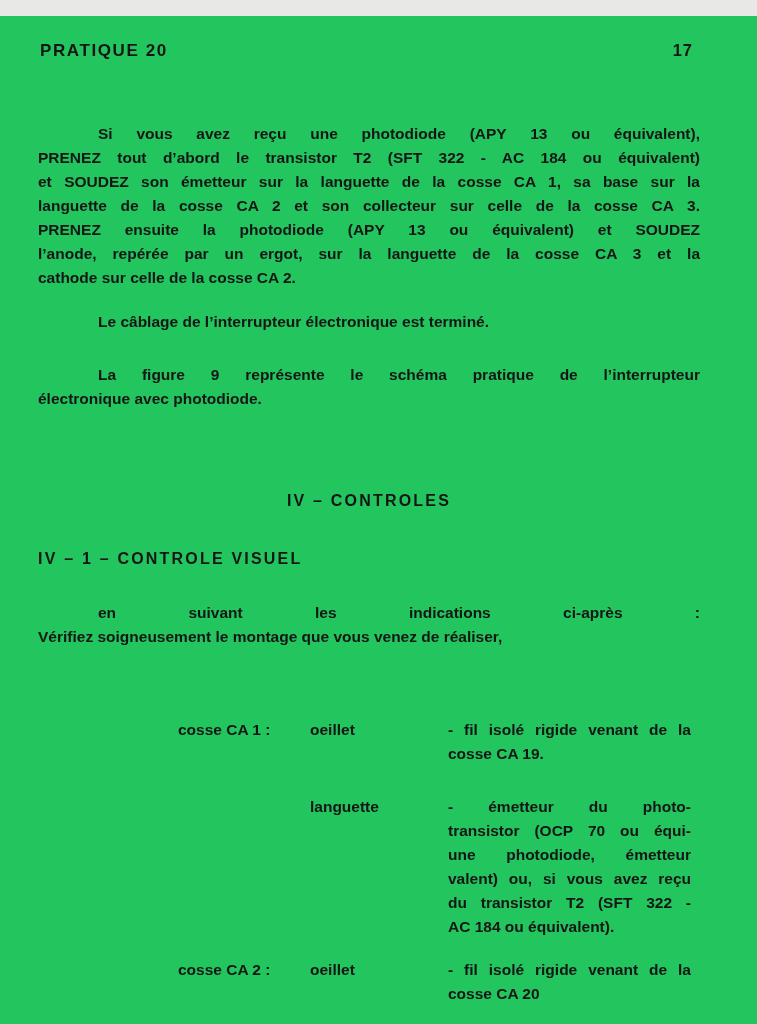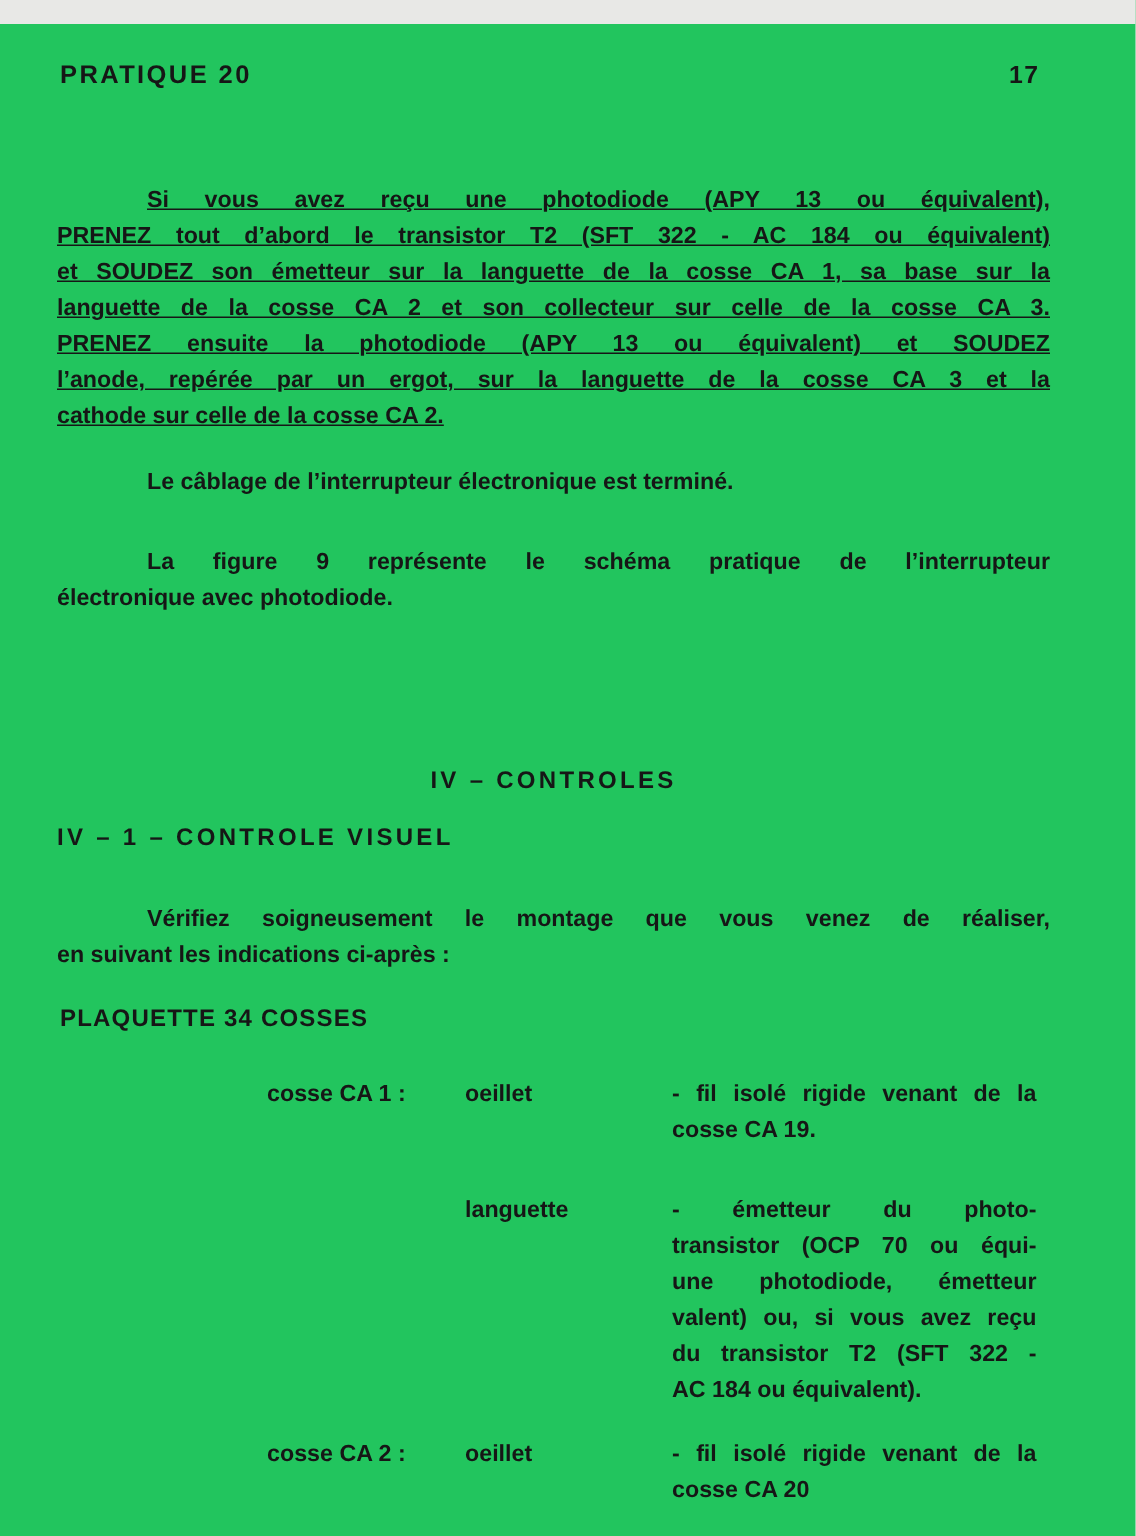--- a/index.html
+++ b/index.html
@@ -109,49 +109,48 @@
 </head>
 <body>
 
 <div class="page">
 
   <div class="hdr">
     <span class="hdr-title">PRATIQUE 20</span>
     <span class="hdr-num">17</span>
   </div>
 
-  <div class="block body-col just indent" style="top:106px;text-decoration:underline;">
+  <div class="block body-col just indent" style="top:106px;">
       <div>Si vous avez reçu une photodiode (APY 13 ou équivalent),</div>
       <div>PRENEZ tout d’abord le transistor T2 (SFT 322 - AC 184 ou équivalent)</div>
       <div>et SOUDEZ son émetteur sur la languette de la cosse CA 1, sa base sur la</div>
       <div>languette de la cosse CA 2 et son collecteur sur celle de la cosse CA 3.</div>
       <div>PRENEZ ensuite la photodiode (APY 13 ou équivalent) et SOUDEZ</div>
       <div>l’anode, repérée par un ergot, sur la languette de la cosse CA 3 et la</div>
       <div>cathode sur celle de la cosse CA 2.</div>
     </div>
 
   <div class="block body-col indent" style="top:294px;">
       <div>Le câblage de l’interrupteur électronique est terminé.</div>
     </div>
 
   <div class="block body-col just indent" style="top:347px;">
       <div>La figure 9 représente le schéma pratique de l’interrupteur</div>
       <div>électronique avec photodiode.</div>
     </div>
 
-  <div class="heading-center" style="top:493px;">IV – CONTROLES</div>
+  <div class="heading-center" style="top:473px;">IV – CONTROLES</div>
 
   <div class="heading-left" style="top:531px;">IV – 1 – CONTROLE VISUEL</div>
 
   <div class="block body-col just indent" style="top:585px;">
+      <div>en suivant les indications ci-après :</div>
       <div>Vérifiez soigneusement le montage que vous venez de réaliser,</div>
-      <div>en suivant les indications ci-après :</div>
     </div>
 
-  <div class="heading-plaquette" style="top:652px;">PLAQUETTE 34 COSSES</div>
 
   <div class="row" style="top:702px;">
     <div class="col-terminal">cosse CA 1 :</div>
     <div class="col-part">oeillet</div>
     <div class="col-desc just">
         <div>- fil isolé rigide venant de la</div>
         <div>cosse CA 19.</div>
       </div>
   </div>
 

